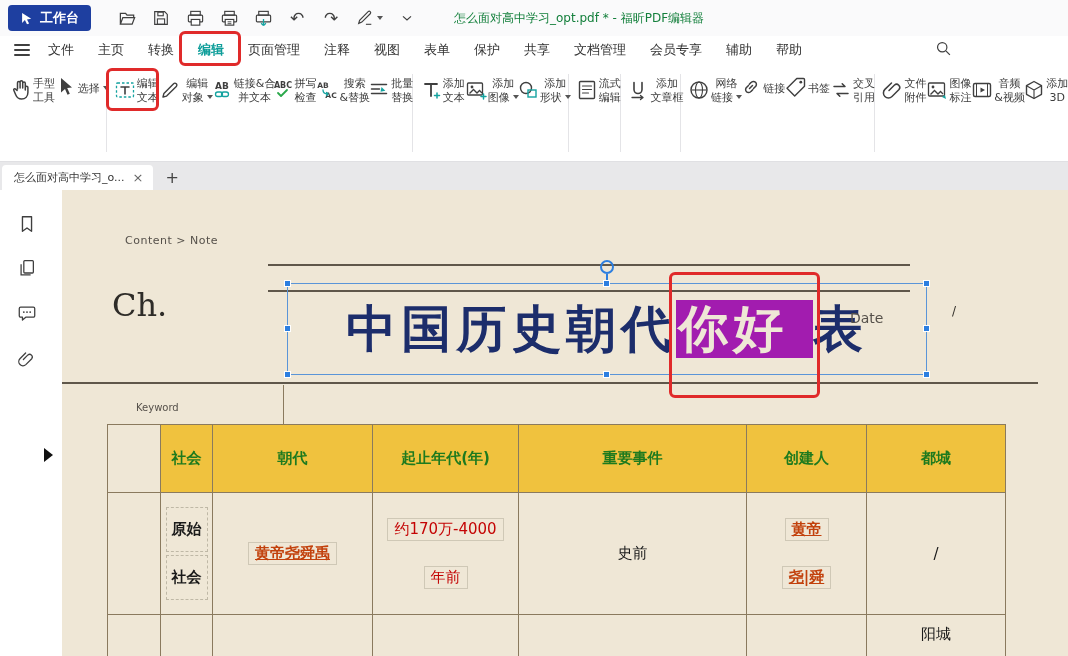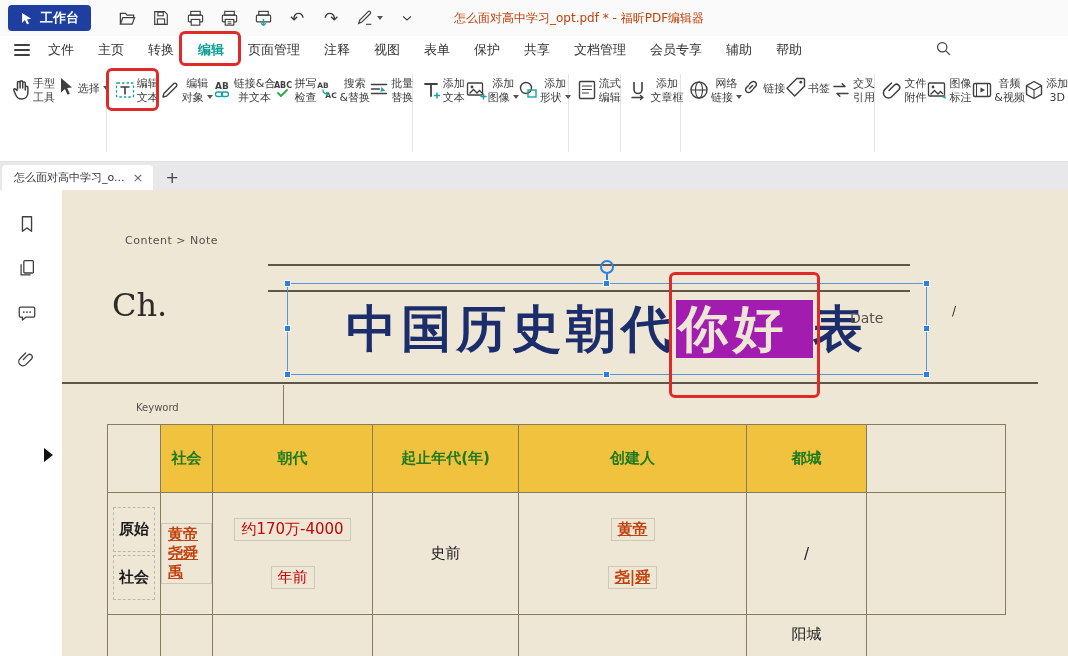--- a/index.html
+++ b/index.html
@@ -10,21 +10,21 @@
   
   .titlebar { position:absolute; top:0; left:0; right:0; height:36px; background:#fafafb; display:flex; align-items:center; }
   .ws-btn { display:flex; align-items:center; gap:6px; background:#1e3fa0; color:#fff; font-size:13px; font-weight:bold;
             border-radius:4px; padding:4px 12px; margin-left:8px; cursor:pointer; }
   .tb-icons { display:flex; align-items:center; gap:6px; margin-left:22px; }
   .tb-btn { width:28px; height:26px; display:flex; align-items:center; justify-content:center; border-radius:4px; cursor:pointer; color:#444; }
   .tb-btn svg { display:block; }
   .tb-btn.arrowed { width:36px; }
   .glyph { font-size:17px; color:#3f3f3f; line-height:1; }
   .doc-title { position:absolute; left:50%; top:0; height:36px; transform:translateX(-32%); display:flex; align-items:center;
-               font-size:12px; color:#c2410c; white-space:nowrap; }
+               font-size:12px; color:#15803d; white-space:nowrap; }
 
   
   .menubar { position:absolute; top:36px; left:0; right:0; height:28px; background:#ffffff; display:flex; align-items:center; }
   .hamburger { width:16px; margin-left:14px; margin-right:6px; cursor:pointer; }
   .hamburger div { height:2px; background:#3f3f3f; margin:3px 0; border-radius:1px; }
   .menu-item { position:relative; padding:0 12px; font-size:13px; color:#333; height:28px; display:flex; align-items:center; cursor:pointer; white-space:nowrap; }
   .menu-item.active { color:#0f9e9a; font-weight:bold; }
   .menu-search { margin-left:auto; margin-right:116px; cursor:pointer; }
 
   
@@ -522,20 +522,21 @@
       <div class="kw-label">Keyword</div>
       <div class="note-label">Note</div>
       <div class="kw-div"></div>
 
       <div class="note-table">
 
         <div class="cell hdr-empty"></div>
         <div class="cell hdr">社会</div>
         <div class="cell hdr">朝代</div>
         <div class="cell hdr">起止年代(年)</div>
+        <div class="cell hdr">重要事件</div>
         <div class="cell hdr">创建人</div>
         <div class="cell hdr">都城</div>
 
         <div class="cell"></div>
         <div class="cell two">
           <span class="editbox-dotted">原始</span>
           <span class="editbox-dotted">社会</span>
         </div>
         <div class="cell">
           <span class="lnk editbox">黄帝尧舜禹</span>

